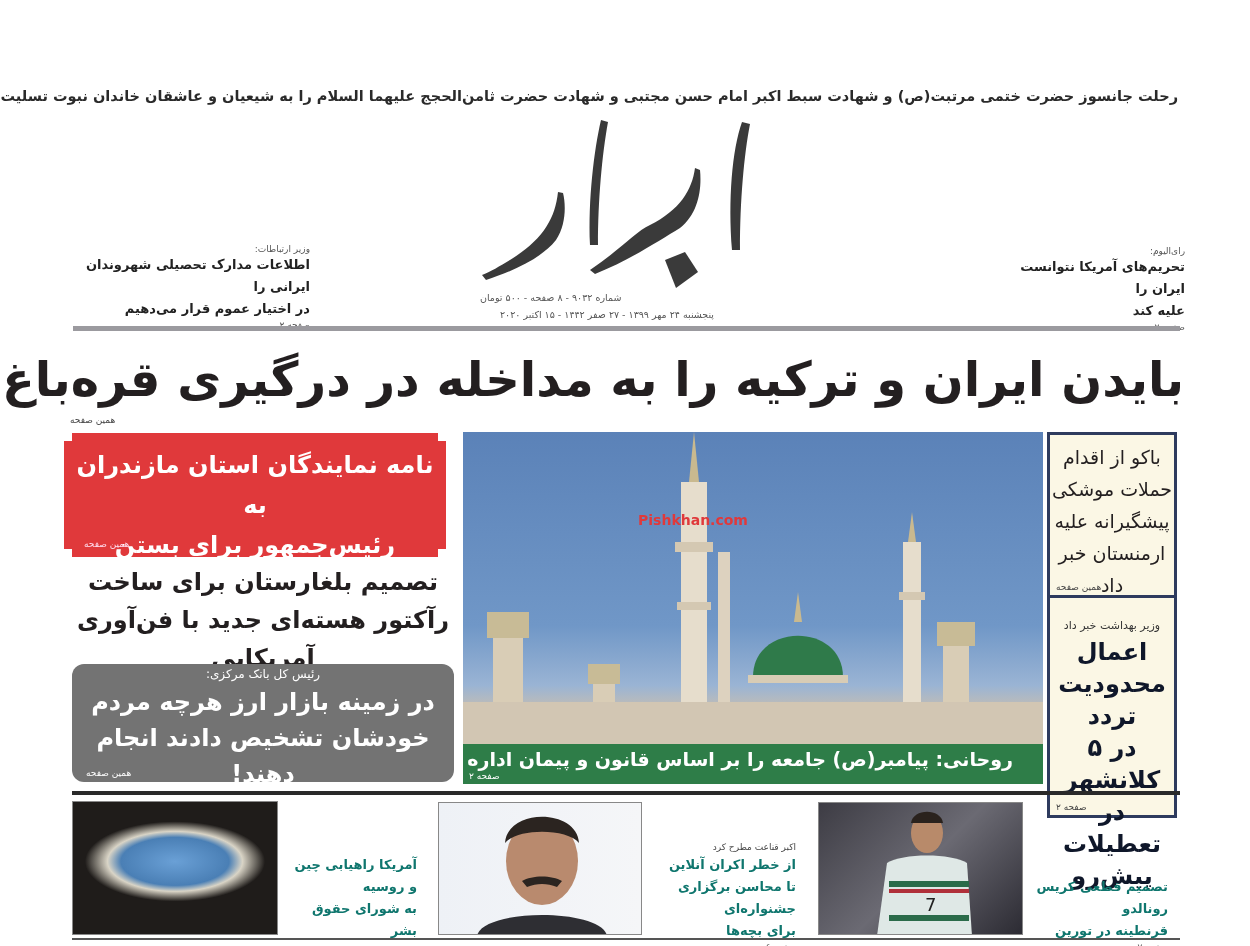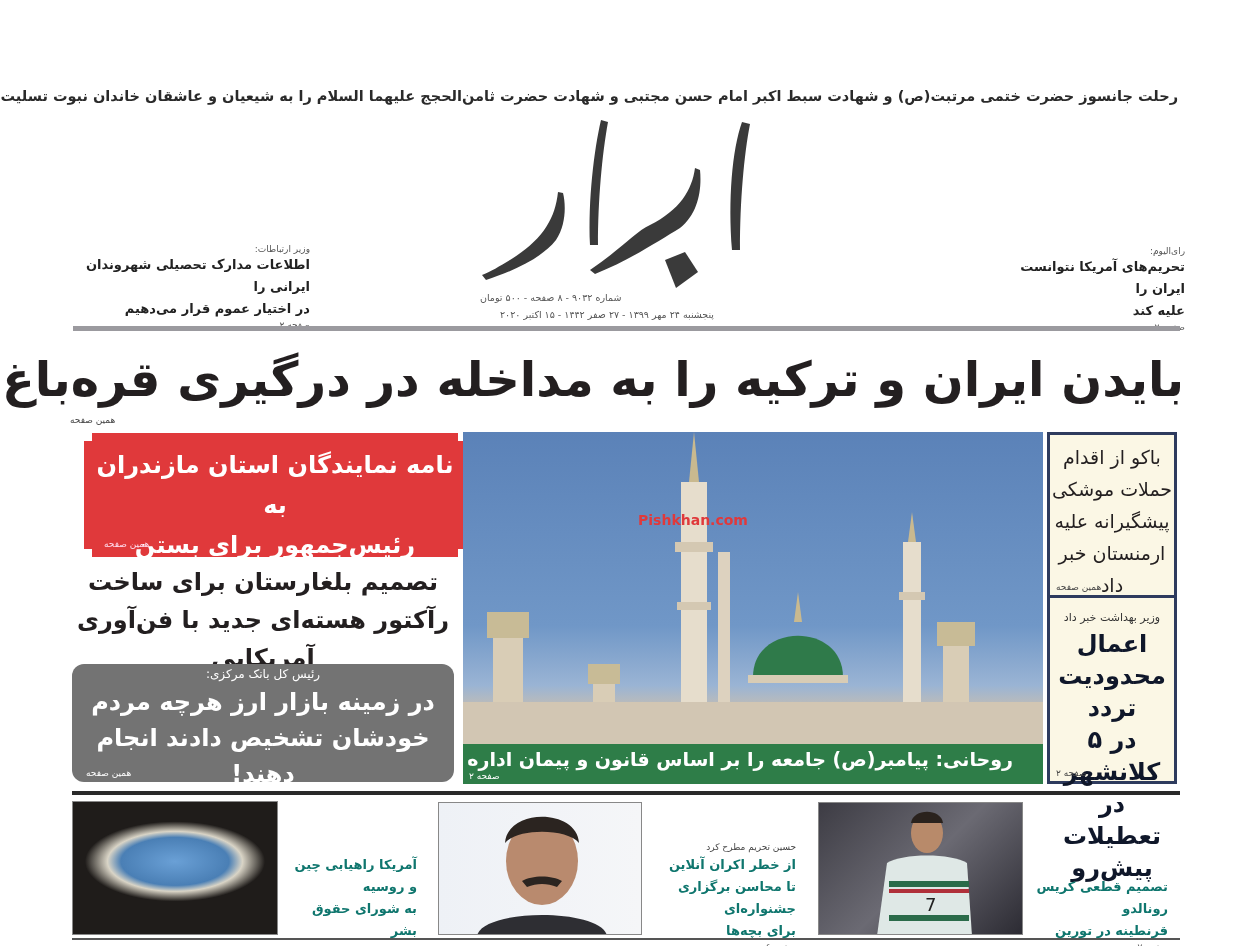--- a/index.html
+++ b/index.html
@@ -24,21 +24,21 @@
 
     .left-teaser { left: 70px; top: 244px; width: 240px; text-align: right; }
     .right-teaser { left: 995px; top: 246px; width: 190px; text-align: right; }
 
     .rule-grey { left: 73px; top: 326px; width: 1107px; height: 5px; background: #9b9a9f; }
 
     .main-headline { left: 68px; top: 344px; width: 1116px; text-align: center; font-size: 48px; font-weight: 900; color: #231f20; line-height: 70px; letter-spacing: -1px; white-space: nowrap; font-family: "DejaVu Sans", sans-serif; }
     .main-page { left: 70px; top: 415px; width: 80px; text-align: left; font-size: 9px; color: #444; }
 
     
-    .red-box { left: 84px; top: 433px; width: 382px; height: 124px; background: #e0393b; color: #fff; text-align: center; padding-top: 12px; }
+    .red-box { left: 64px; top: 433px; width: 382px; height: 124px; background: #e0393b; color: #fff; text-align: center; padding-top: 12px; }
     .red-box .notch { position: absolute; width: 8px; height: 8px; background: #fff; }
     .red-box .title { font-size: 24px; font-weight: bold; line-height: 40px; letter-spacing: -0.5px; }
     .red-box .page { position: absolute; left: 20px; bottom: 8px; font-size: 9px; color: #fde; }
 
     .bulgaria { left: 72px; top: 563px; width: 382px; text-align: center; }
     .bulgaria .title { font-size: 24px; font-weight: bold; line-height: 38px; color: #231f20; letter-spacing: -0.5px; }
     .bulgaria .page { text-align: left; font-size: 9px; color: #444; margin-top: -4px; }
 
     .blue-box { left: 72px; top: 664px; width: 382px; height: 118px; background: #737373; border-radius: 12px; color: #fff; text-align: center; padding-top: 0; }
     .blue-box .kicker { font-size: 12px; line-height: 20px; }
@@ -51,21 +51,21 @@
     .photo .caption-title { position: absolute; right: 30px; top: 4px; font-size: 19px; font-weight: bold; white-space: nowrap; }
     .photo .caption-page { position: absolute; left: 6px; bottom: 3px; font-size: 9px; }
     .watermark { position: absolute; left: 160px; top: 80px; width: 140px; text-align: center; color: #e0393b; font-weight: bold; }
     .watermark .fa { font-size: 28px; direction: rtl; line-height: 36px; }
     .watermark .en { font-size: 14px; direction: ltr; }
 
     
     .baku-box { left: 1047px; top: 432px; width: 130px; height: 166px; background: #fbf7e5; border: 3px solid #2e3b5e; text-align: center; padding-top: 6px; }
     .baku-box .title { font-size: 19px; font-weight: normal; line-height: 32px; color: #231f20; letter-spacing: -0.5px; }
     .baku-box .page { position: absolute; left: 6px; bottom: 3px; font-size: 9px; color: #444; }
-    .health-box { left: 1047px; top: 598px; width: 130px; height: 186px; background: #fbf7e5; border: 3px solid #2e3b5e; border-top-width: 0; text-align: center; padding-top: 10px; }
+    .health-box { left: 1047px; top: 598px; width: 130px; height: 220px; background: #fbf7e5; border: 3px solid #2e3b5e; border-top-width: 0; text-align: center; padding-top: 18px; }
     .health-box .kicker { font-size: 11px; color: #333; line-height: 20px; }
     .health-box .title { font-size: 24px; font-weight: bold; line-height: 32px; color: #0f172a; letter-spacing: -0.5px; }
     .health-box .page { position: absolute; left: 6px; bottom: 3px; font-size: 9px; color: #444; }
 
     .rule-dark { left: 72px; top: 791px; width: 1108px; height: 4px; background: #2a2a2a; }
     .rule-bottom { left: 72px; top: 938px; width: 1108px; height: 2px; background: #555; }
 
     
     .thumb { position: absolute; overflow: hidden; border: 1px solid #888; }
     .thumb-un { left: 72px; top: 801px; width: 206px; height: 134px; background: radial-gradient(ellipse 90px 40px at 50% 45%, #6aa0d6 0%, #4a7fb5 60%, #d9d4c6 75%, #1f1c1a 100%); }
@@ -210,21 +210,21 @@
 
 <div class="thumb thumb-man">
   <svg width="204" height="133" viewBox="0 0 204 133">
     <ellipse cx="105" cy="58" rx="36" ry="44" fill="#b98a6e"></ellipse>
     <path d="M68 40 C 70 5, 140 5, 142 40 C 130 25, 80 25, 68 40 Z" fill="#2b2420"></path>
     <path d="M85 78 C 95 72, 115 72, 125 78 L 120 84 C 110 80, 100 80, 90 84 Z" fill="#2b2420"></path>
     <path d="M40 133 C 45 105, 165 105, 170 133 Z" fill="#2e2e33"></path>
   </svg>
 </div>
 <div class="story story-man">
-  <div class="kicker">حسین تحریم مطرح کرد</div>
+  <div class="kicker">اکبر قناعت مطرح کرد</div>
   <div class="title">از خطر اکران آنلاین</div>
   <div class="title">تا محاسن برگزاری جشنواره‌ای</div>
   <div class="title">برای بچه‌ها</div>
   <div class="page">صفحه ۶</div>
 </div>
 
 <div class="thumb thumb-ronaldo">
   <svg width="205" height="133" viewBox="0 0 205 133">
     <ellipse cx="110" cy="30" rx="16" ry="20" fill="#b88a6a"></ellipse>
     <path d="M94 20 C 96 5, 124 5, 126 20 Z" fill="#2a221d"></path>

